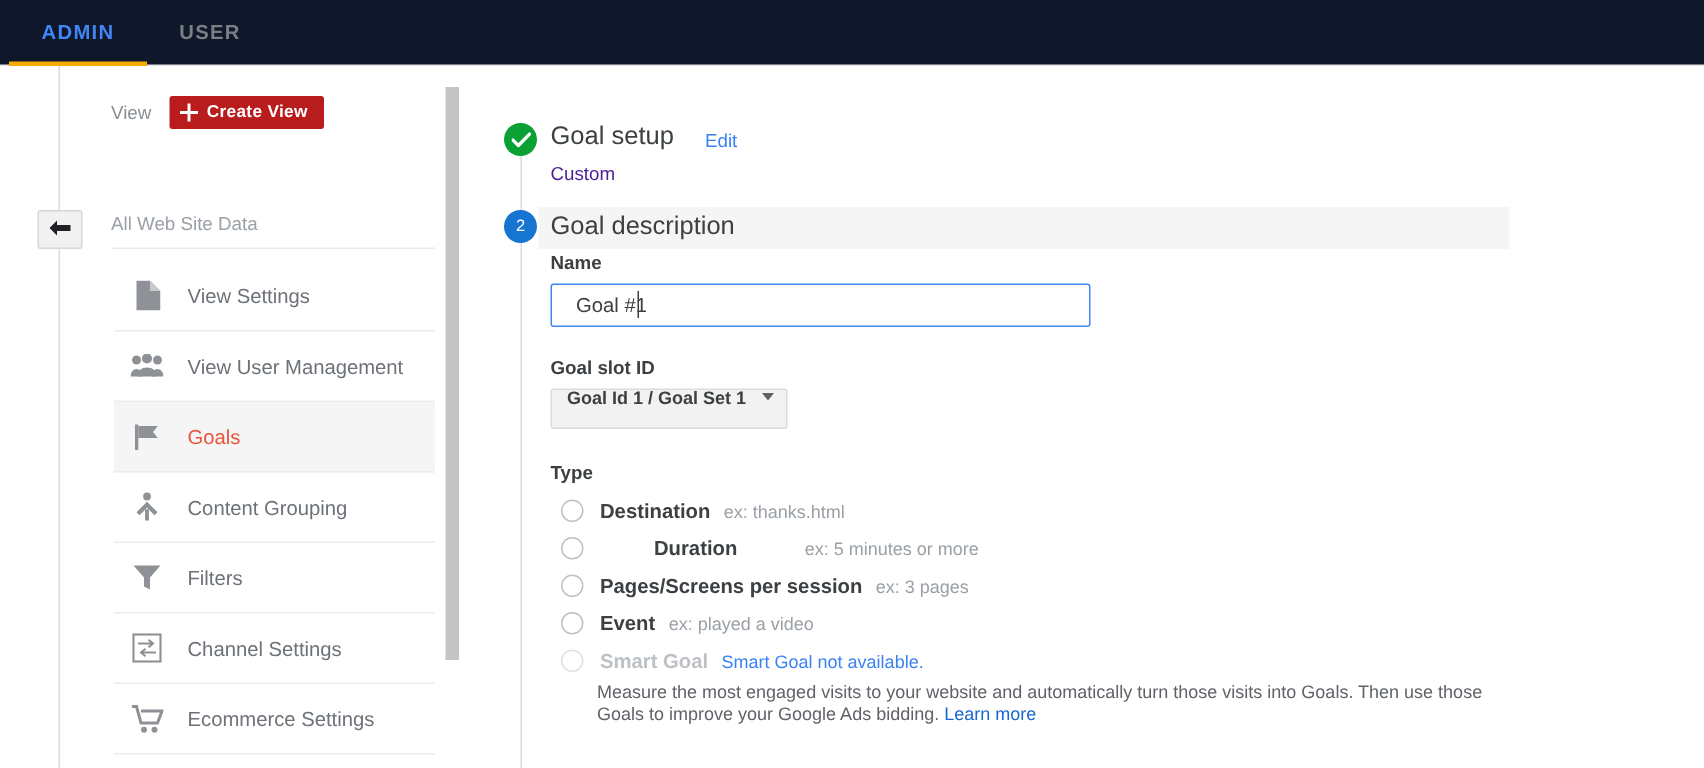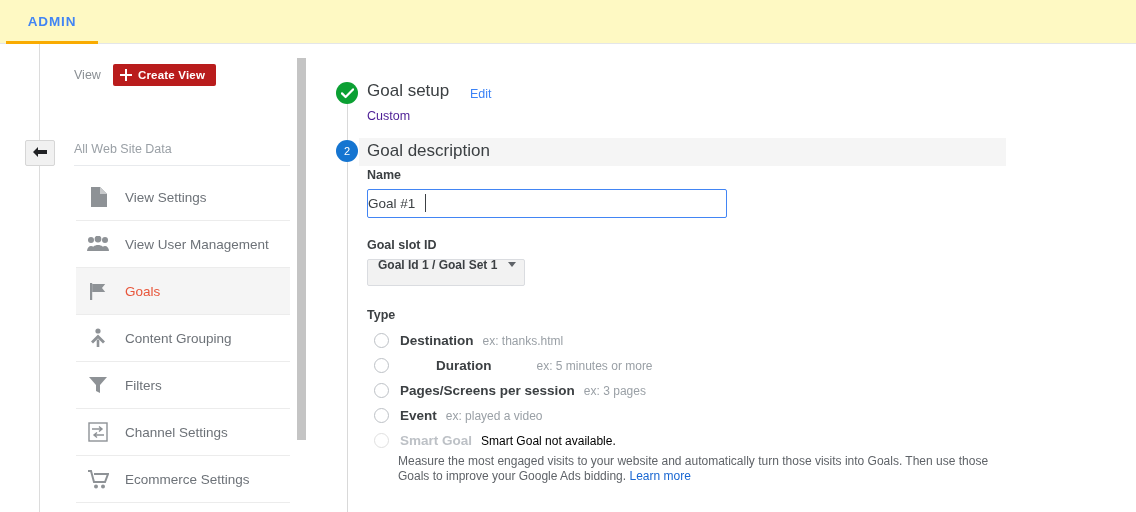--- a/index.html
+++ b/index.html
@@ -9,21 +9,21 @@
     overflow: hidden;
     background: #ffffff;
     font-family: "Liberation Sans", sans-serif;
     -webkit-font-smoothing: antialiased;
   }
 
   
   .tabbar {
     position: absolute; left: 0; top: 0;
     width: 1136px; height: 44px;
-    background: #fef9c3;
+    background: #0f172a;
     border-bottom: 1px solid #e4e6e8;
   }
   .tab {
     position: absolute; top: 0;
     height: 43px;
     font-size: 13.5px;
     letter-spacing: .9px;
     font-weight: bold;
     display: flex; align-items: center; justify-content: center;
     cursor: pointer;
@@ -179,21 +179,21 @@
   }
   #label-name { left: 367px; top: 168px; }
   #label-slot { left: 367px; top: 238px; }
   #label-type { left: 367px; top: 308px; }
 
   .name-input {
     position: absolute; left: 367px; top: 189px;
     width: 360px; height: 29px;
     border: 1px solid #4285f4;
     border-radius: 2px;
-    padding: 0 0;
+    padding: 0 16px;
     font-family: "Liberation Sans", sans-serif;
     font-size: 13.5px; color: #3c4043;
     background: #ffffff;
     outline: none;
   }
   .caret {
     position: absolute; left: 425px; top: 194px;
     width: 1px; height: 18px; background: #3c4043;
   }
 
@@ -226,35 +226,38 @@
   }
   .radio.disabled { border-color: #e0e0e0; }
   .radio-label {
     font-size: 13.5px; color: #3c4043; font-weight: bold;
     margin-right: 9px; white-space: nowrap;
   }
   .radio-label.disabled { color: #bdc1c6; }
   .radio-ex {
     font-size: 12px; color: #9aa0a6; white-space: nowrap;
   }
-  .radio-ex.note { color: #000000; }
+  .radio-ex.note { color: #3b82f6; }
 
   .smart-desc {
     position: absolute; left: 398px; top: 454px;
     width: 600px;
     font-size: 12px; color: #5f6368; line-height: 1.25;
   }
   .learnmore { color: #1967d2; cursor: pointer; }
 </style>
 </head>
 <body>
 
 <div class="tabbar">
   <div class="tab" id="tab-admin">
     <span>ADMIN</span>
+  </div>
+  <div class="tab" id="tab-user">
+    <span>USER</span>
   </div>
   <div class="tab-underline"></div>
 </div>
 
 <div class="leftpanel">
 
   <div class="view-row">
     <span class="view-label">View</span>
     <div class="create-view-btn">
       <span class="plus-icon"></span>

